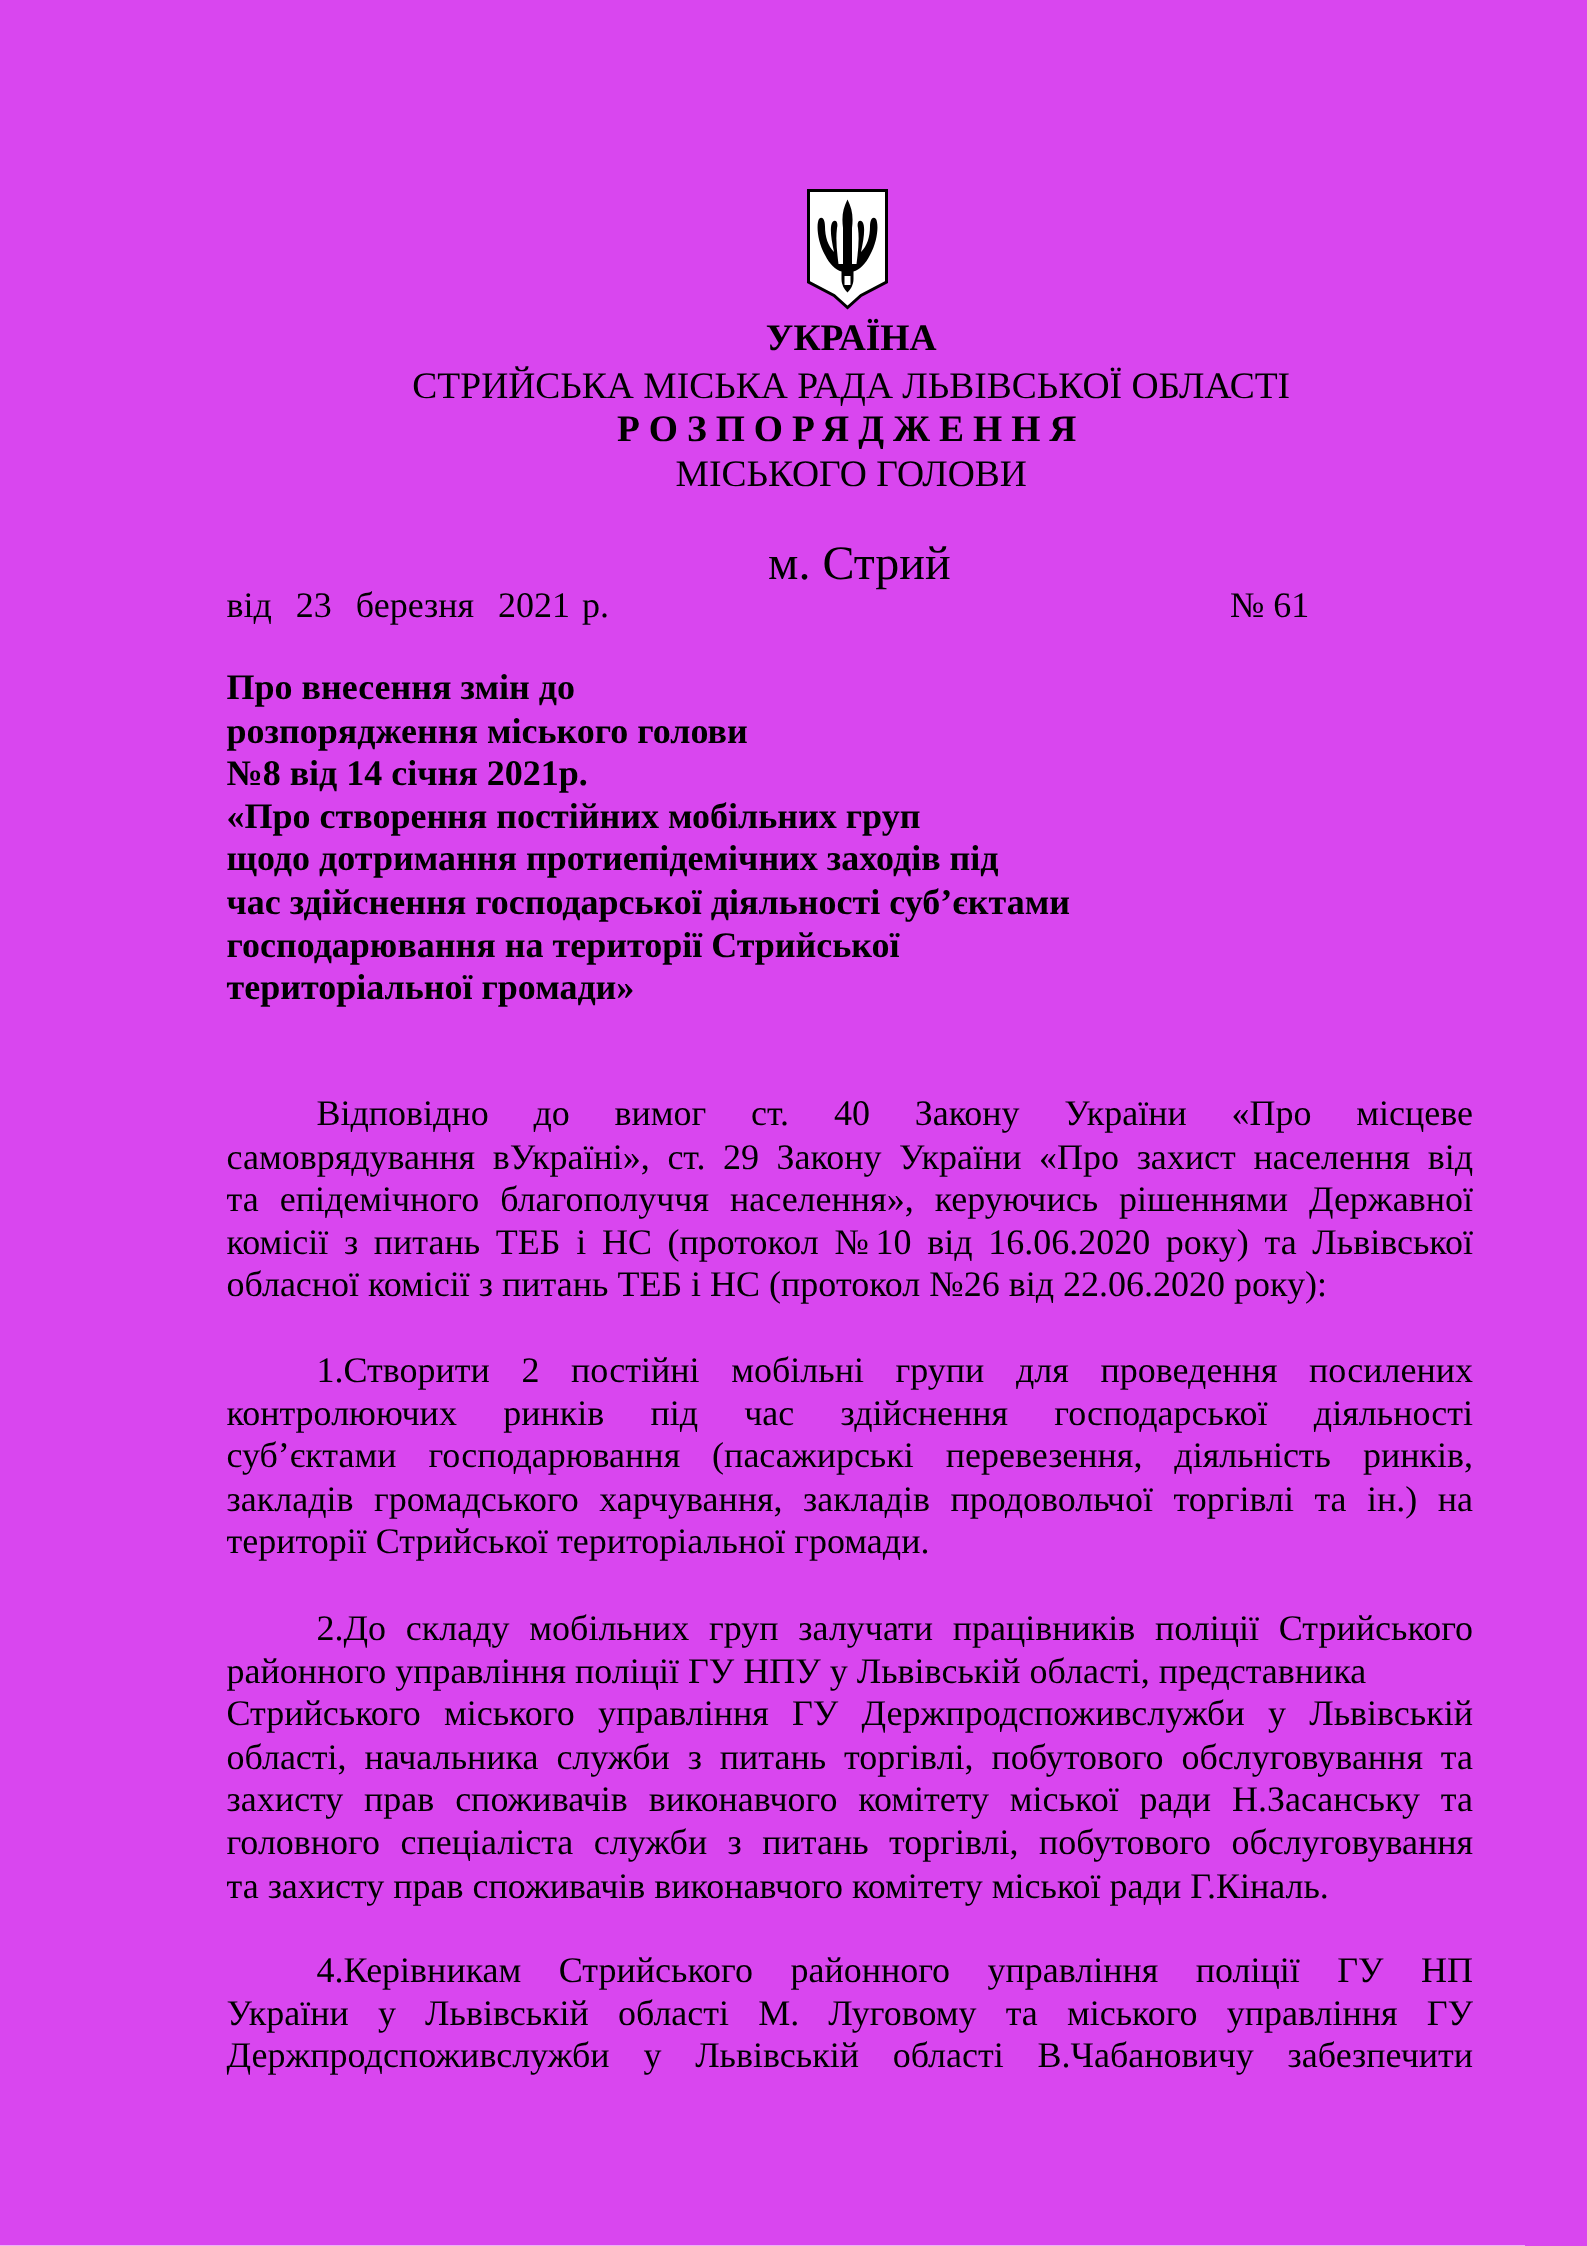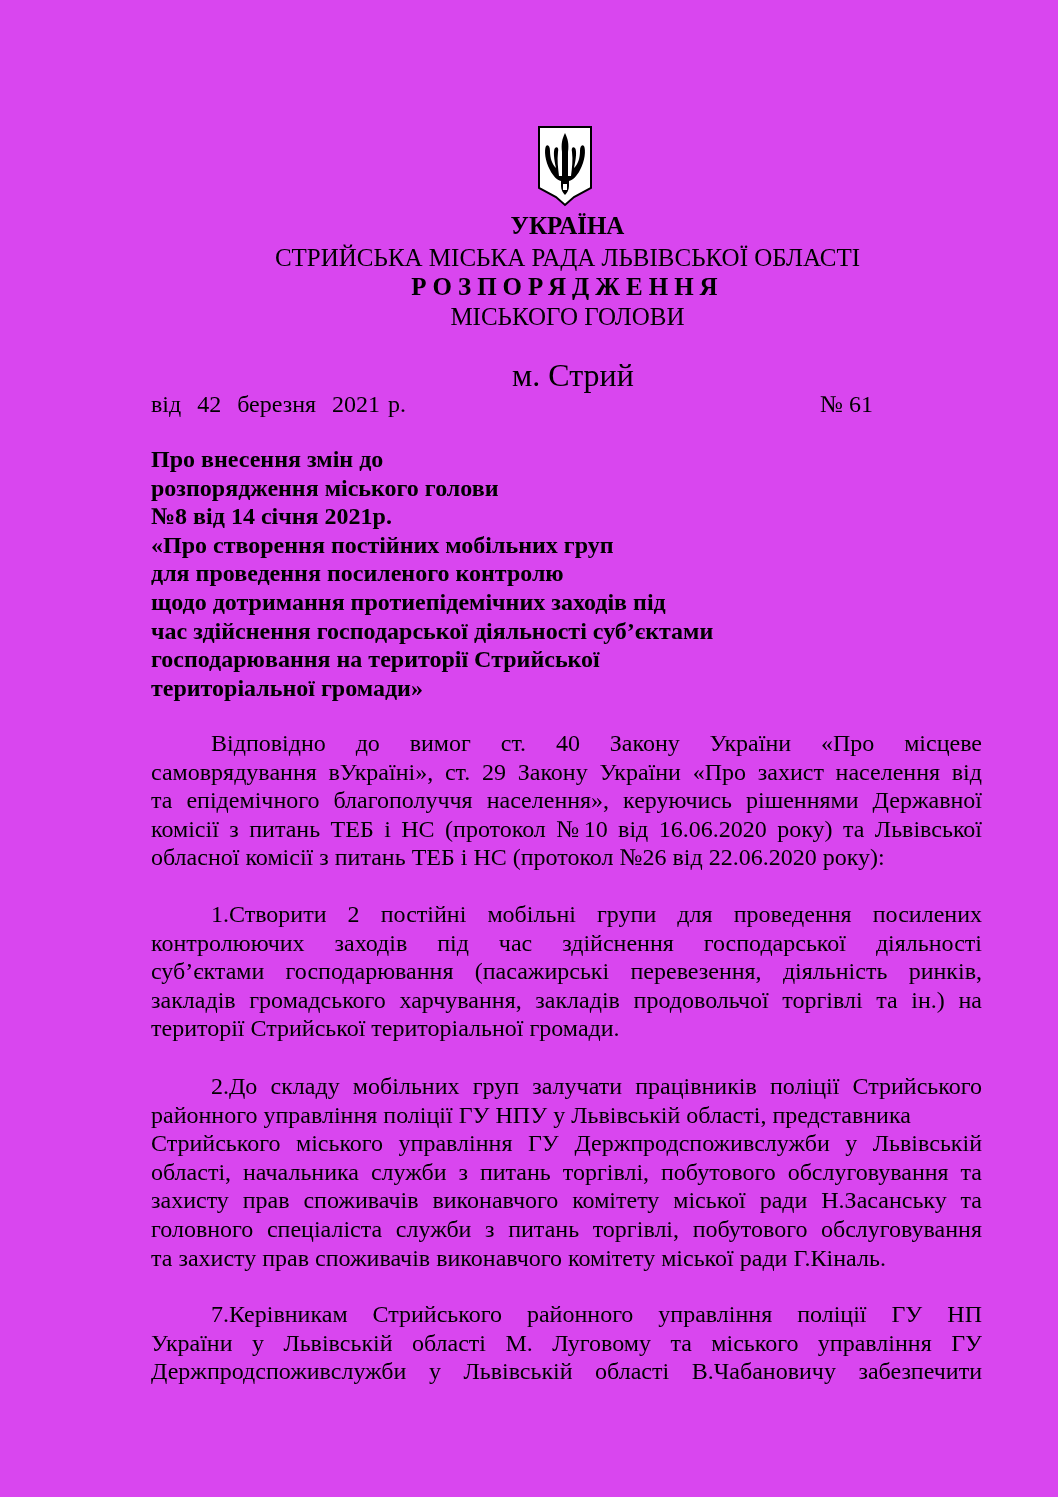--- a/index.html
+++ b/index.html
@@ -132,60 +132,59 @@
     <path d="M29 9 C32 15 33 20 32 28 L32 52 L35 52 C36 44 37 36 36 28 C35 24 37 22 39 24 C41 27 40 35 38 44 C42 40 44 34 44 27 C44 22 46 20 48 22 C50 26 49 37 44 46 C41 52 37 56 33 57 L33 62 C33 66 31 69 29 71 C27 69 25 66 25 62 L25 57 C21 56 17 52 14 46 C9 37 8 26 10 22 C12 20 14 22 14 27 C14 34 16 40 20 44 C18 35 17 27 19 24 C21 22 23 24 22 28 C21 36 22 44 23 52 L26 52 L26 28 C25 20 26 15 29 9 Z" fill="#000000"></path>
     <path d="M27 60 H31 V66 H27 Z" fill="#ffffff"></path>
   </svg>
 
   <div class="center-line country">УКРАЇНА</div>
   <div class="center-line council">СТРИЙСЬКА МІСЬКА РАДА ЛЬВІВСЬКОЇ ОБЛАСТІ</div>
   <div class="center-line doc-type">РОЗПОРЯДЖЕННЯ</div>
   <div class="center-line doc-author">МІСЬКОГО ГОЛОВИ</div>
 
   <div class="city">м. Стрий</div>
-  <div class="date">від  42  березня  2021 р.</div>
+  <div class="date">від  23  березня  2021 р.</div>
   <div class="doc-number">№ 61</div>
 
   <div class="title-block">
     <span class="title-line">Про внесення змін до</span>
     <span class="title-line">розпорядження міського голови</span>
     <span class="title-line">№8 від 14 січня 2021р.</span>
     <span class="title-line">«Про створення постійних мобільних груп</span>
-    <span class="title-line">для проведення посиленого контролю</span>
     <span class="title-line">щодо дотримання протиепідемічних заходів під</span>
     <span class="title-line">час здійснення господарської діяльності суб’єктами</span>
     <span class="title-line">господарювання на території Стрийської</span>
     <span class="title-line">територіальної громади»</span>
   </div>
 
   <div class="body-text p-preamble">
     <span class="line indent">Відповідно до вимог ст. 40 Закону України «Про місцеве</span>
     <span class="line">самоврядування вУкраїні», ст. 29 Закону України «Про захист населення від</span>
     <span class="line">та епідемічного благополуччя населення», керуючись рішеннями Державної</span>
     <span class="line">комісії з питань ТЕБ і НС (протокол №10 від 16.06.2020 року) та Львівської</span>
     <span class="line last">обласної комісії з питань ТЕБ і НС (протокол №26 від 22.06.2020 року):</span>
   </div>
 
   <div class="body-text p-one">
     <span class="line indent">1.Створити 2 постійні мобільні групи для проведення посилених</span>
-    <span class="line">контролюючих заходів під час здійснення господарської діяльності</span>
+    <span class="line">контролюючих ринків під час здійснення господарської діяльності</span>
     <span class="line">суб’єктами господарювання (пасажирські перевезення, діяльність ринків,</span>
     <span class="line">закладів громадського харчування, закладів продовольчої торгівлі та ін.) на</span>
     <span class="line last">території Стрийської територіальної громади.</span>
   </div>
 
   <div class="body-text p-two">
     <span class="line indent">2.До складу мобільних груп залучати працівників поліції Стрийського</span>
     <span class="line last">районного управління  поліції ГУ НПУ у Львівській області, представника</span>
     <span class="line">Стрийського міського управління ГУ Держпродспоживслужби у Львівській</span>
     <span class="line">області, начальника служби з питань торгівлі, побутового обслуговування та</span>
     <span class="line">захисту прав споживачів виконавчого комітету міської ради  Н.Засанську та</span>
     <span class="line">головного спеціаліста  служби з питань торгівлі, побутового обслуговування</span>
     <span class="line last">та захисту прав споживачів виконавчого комітету міської ради Г.Кіналь.</span>
   </div>
 
   <div class="body-text p-three">
-    <span class="line indent">7.Керівникам Стрийського районного управління поліції  ГУ НП</span>
+    <span class="line indent">4.Керівникам Стрийського районного управління поліції  ГУ НП</span>
     <span class="line">України у Львівській області М. Луговому та міського управління ГУ</span>
     <span class="line">Держпродспоживслужби у Львівській області В.Чабановичу забезпечити</span>
   </div>
 
 </div>
 
 </body></html>

